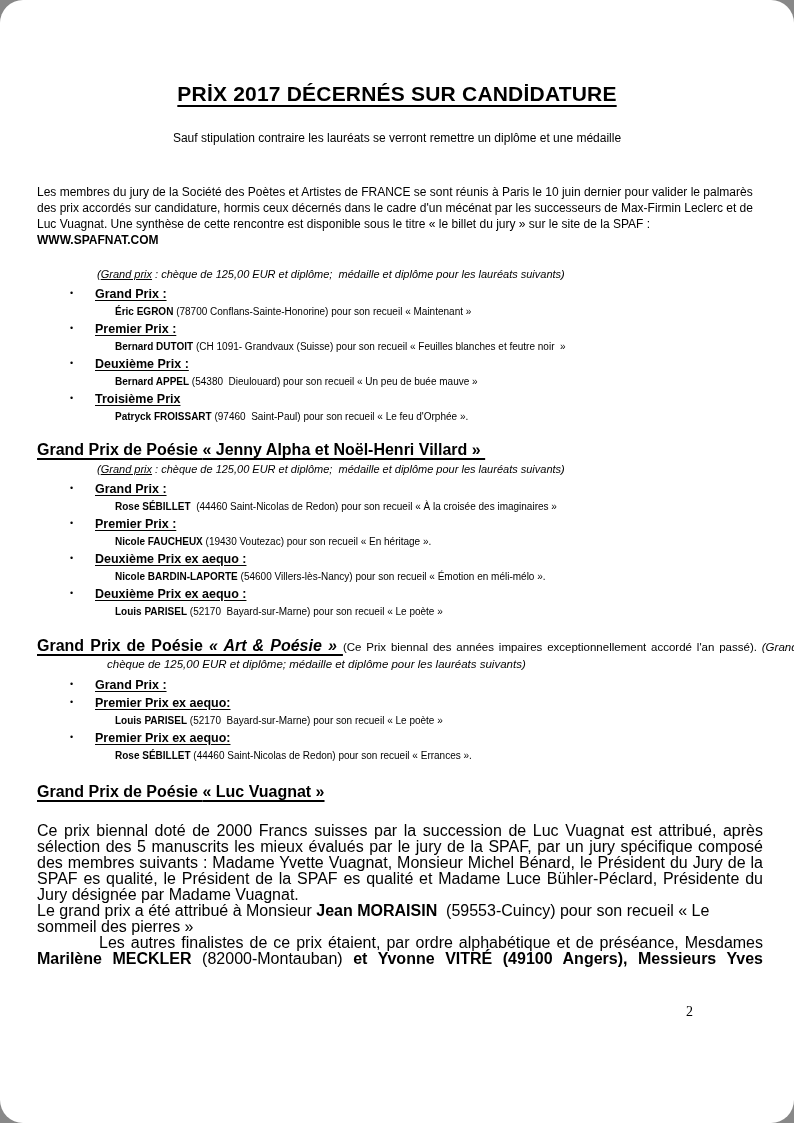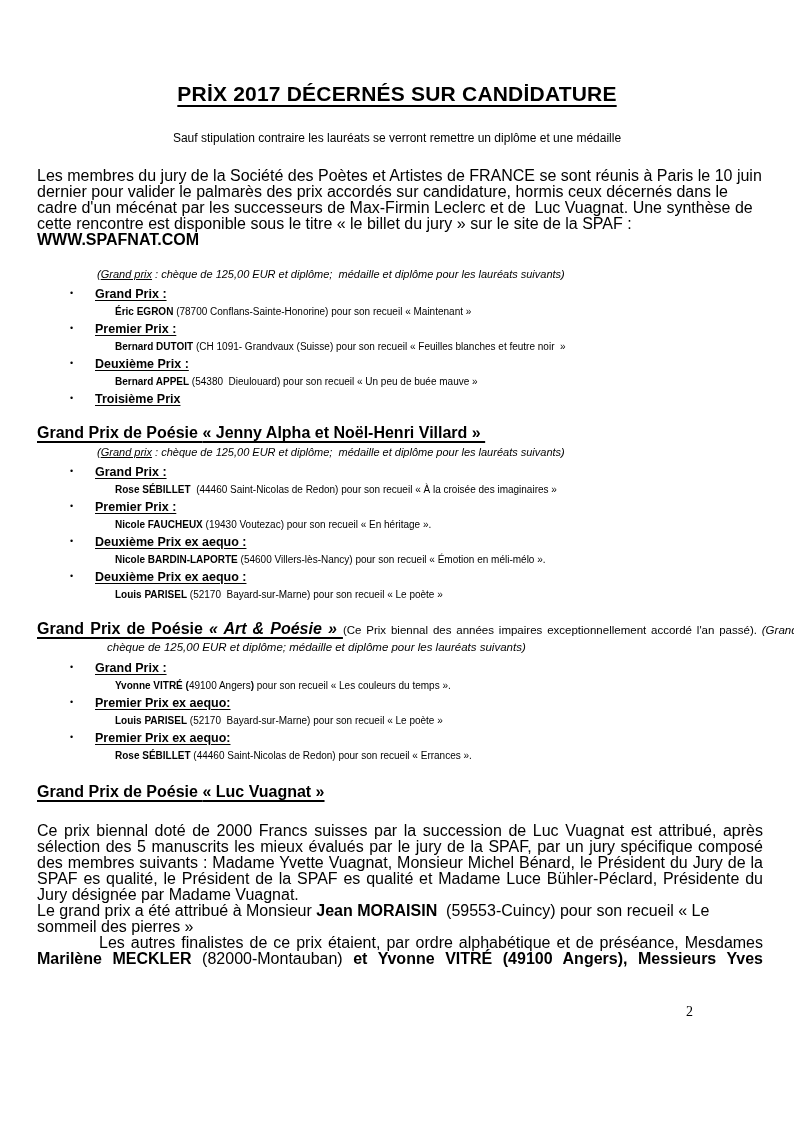--- a/index.html
+++ b/index.html
@@ -5,20 +5,21 @@
   html,body{margin:0;padding:0;background:#888;}
   .page{
     position:relative;
     width:794px;height:1123px;
     background:#ffffff;
     margin:0 auto;
     font-family:"Liberation Sans","DejaVu Sans",sans-serif;
     color:#000;
     overflow:hidden;
     box-sizing:border-box;
+    border-radius:23px;
   }
   .content{padding:0 37px;}
   .pre{white-space:pre-wrap;}
 
   
   .doc-title{
     margin-top:82px;
     text-align:center;
     font-size:21px;font-weight:bold;
     letter-spacing:.2px;
@@ -29,22 +30,22 @@
     text-underline-offset:4px;
   }
   .doc-subtitle{
     margin-top:25px;
     text-align:center;
     font-size:12px;
   }
 
   
   .intro{
-    margin-top:23px;
-    font-size:16px;line-height:16px;
+    margin-top:39px;
+    font-size:12px;line-height:16px;
     width:726px;
   }
   .intro .site{font-weight:bold;}
 
   
   .section{margin-top:0;}
   .sec-heading{
     font-size:16px;font-weight:bold;
     line-height:20px;
   }
@@ -152,20 +153,21 @@
         <div class="item-row"><span class="bullet">•</span><span class="prize-label pre">Grand Prix :</span></div>
         <div class="winner pre"><span class="b">Éric EGRON</span><span> (78700 Conflans-Sainte-Honorine) pour son recueil « Maintenant »</span></div>
 
         <div class="item-row"><span class="bullet">•</span><span class="prize-label pre">Premier Prix :</span></div>
         <div class="winner hang pre"><span class="b">Bernard DUTOIT</span><span> (CH 1091- Grandvaux (Suisse) pour son recueil « Feuilles blanches et feutre noir  »</span></div>
 
         <div class="item-row"><span class="bullet">•</span><span class="prize-label pre">Deuxième Prix :</span></div>
         <div class="winner pre"><span class="b">Bernard APPEL</span><span> (54380  Dieulouard) pour son recueil « Un peu de buée mauve »</span></div>
 
         <div class="item-row"><span class="bullet">•</span><span class="prize-label pre">Troisième Prix</span></div>
+        <div class="winner pre"><span class="b">Patryck FROISSART</span><span> (97460  Saint-Paul) pour son recueil « Le feu d'Orphée ».</span></div>
       </div>
     </div>
 
     <div class="section mt-s2">
       <div class="sec-heading"><span class="u-head pre"><span>Grand Prix de Poésie </span><span>« Jenny Alpha et Noël-Henri Villard » </span></span></div>
       <div class="prize-note pre"><span>(</span><span class="u-note">Grand prix</span><span> : chèque de 125,00 EUR et diplôme;  médaille et diplôme pour les lauréats suivants)</span></div>
 
       <div class="mt-items">
         <div class="item-row"><span class="bullet">•</span><span class="prize-label pre">Grand Prix :</span></div>
         <div class="winner pre"><span class="b">Rose SÉBILLET</span><span>  (44460 Saint-Nicolas de Redon) pour son recueil « À la croisée des imaginaires »</span></div>
@@ -179,21 +181,20 @@
         <div class="item-row"><span class="bullet">•</span><span class="prize-label pre">Deuxième Prix ex aequo :</span></div>
         <div class="winner pre"><span class="b">Louis PARISEL</span><span> (52170  Bayard-sur-Marne) pour son recueil « Le poète »</span></div>
       </div>
     </div>
 
     <div class="section mt-s3">
       <div class="sec3-block"><span class="head-inline"><span>Grand Prix de Poésie </span><span class="it">« Art &amp; Poésie » </span></span><span>  (Ce Prix biennal des années impaires exceptionnellement accordé l'an passé). </span><span class="it"><span>(</span><span class="u-note">Grand prix</span><span> : chèque de 125,00 EUR et diplôme;   médaille et diplôme pour les lauréats suivants)</span></span></div>
 
       <div class="mt-items">
         <div class="item-row"><span class="bullet">•</span><span class="prize-label pre">Grand Prix :</span></div>
-        <div class="winner pre"><span class="b">Yvonne VITRÉ (</span><span>49100 Angers</span><span class="b">)</span><span> pour son recueil « Les couleurs du temps ».</span></div>
 
         <div class="item-row"><span class="bullet">•</span><span class="prize-label pre">Premier Prix ex aequo:</span></div>
         <div class="winner pre"><span class="b">Louis PARISEL</span><span> (52170  Bayard-sur-Marne) pour son recueil « Le poète »</span></div>
 
         <div class="item-row"><span class="bullet">•</span><span class="prize-label pre">Premier Prix ex aequo:</span></div>
         <div class="winner pre"><span class="b">Rose SÉBILLET</span><span> (44460 Saint-Nicolas de Redon) pour son recueil « Errances ».</span></div>
       </div>
     </div>
 
     <div class="section mt-s4">

